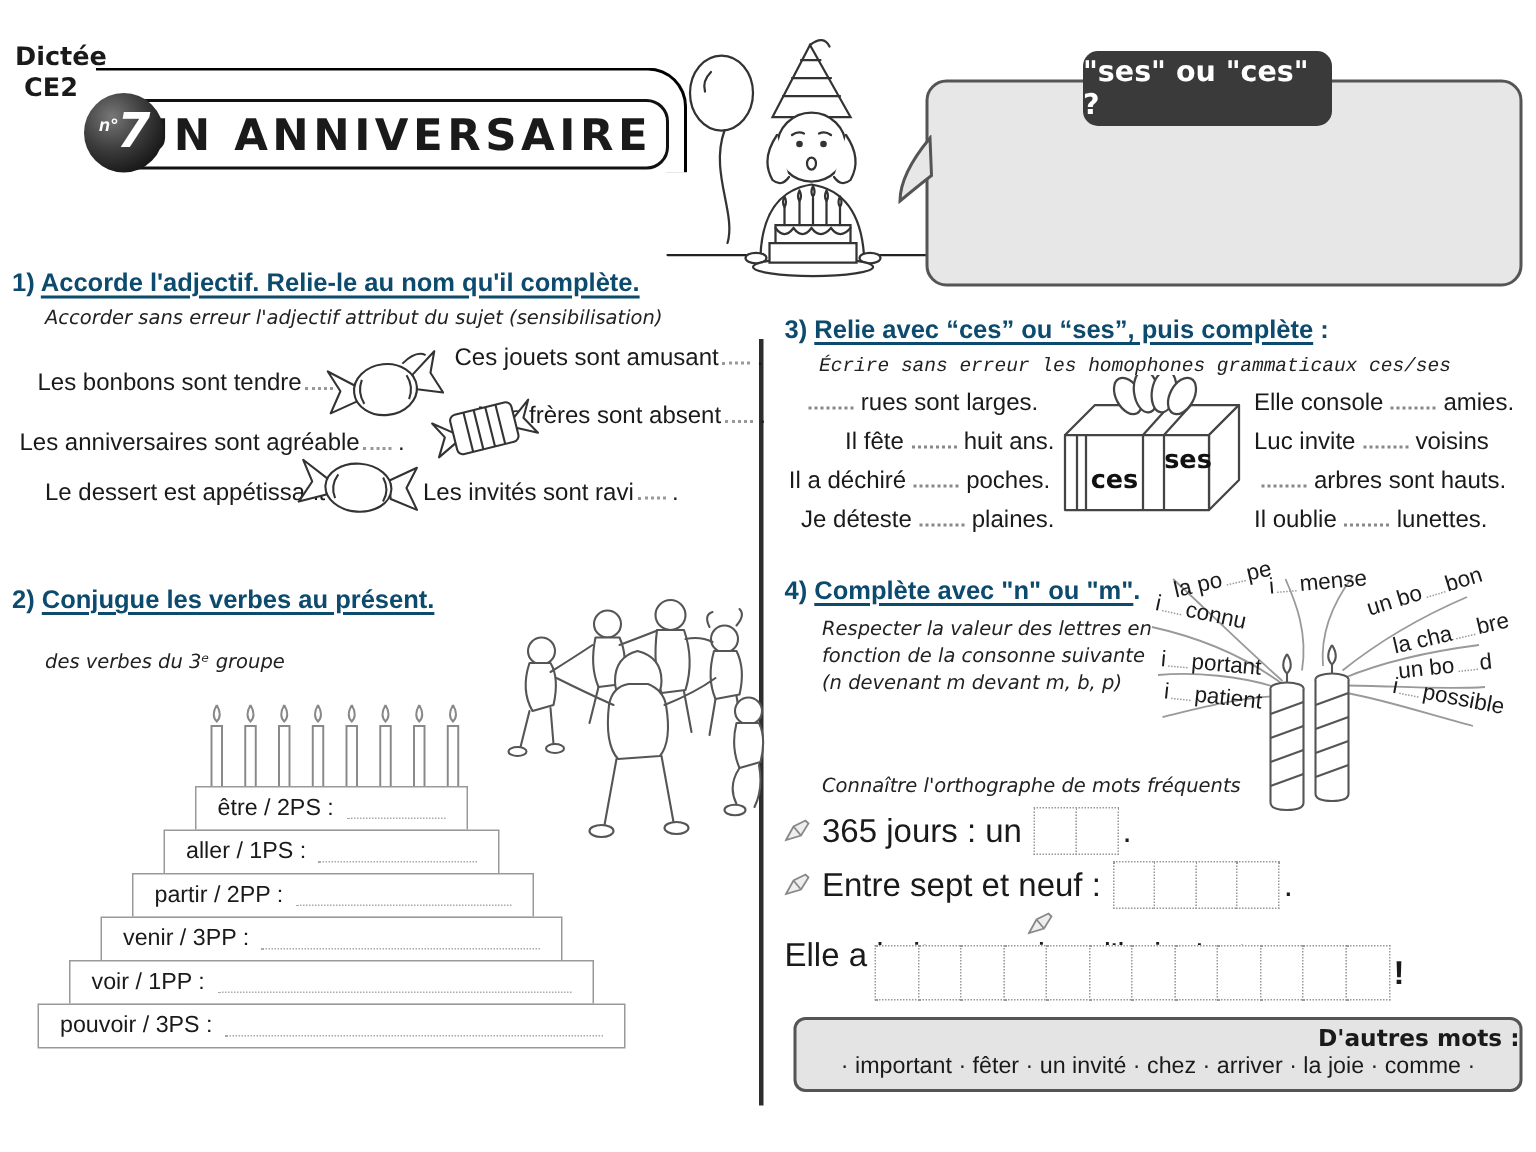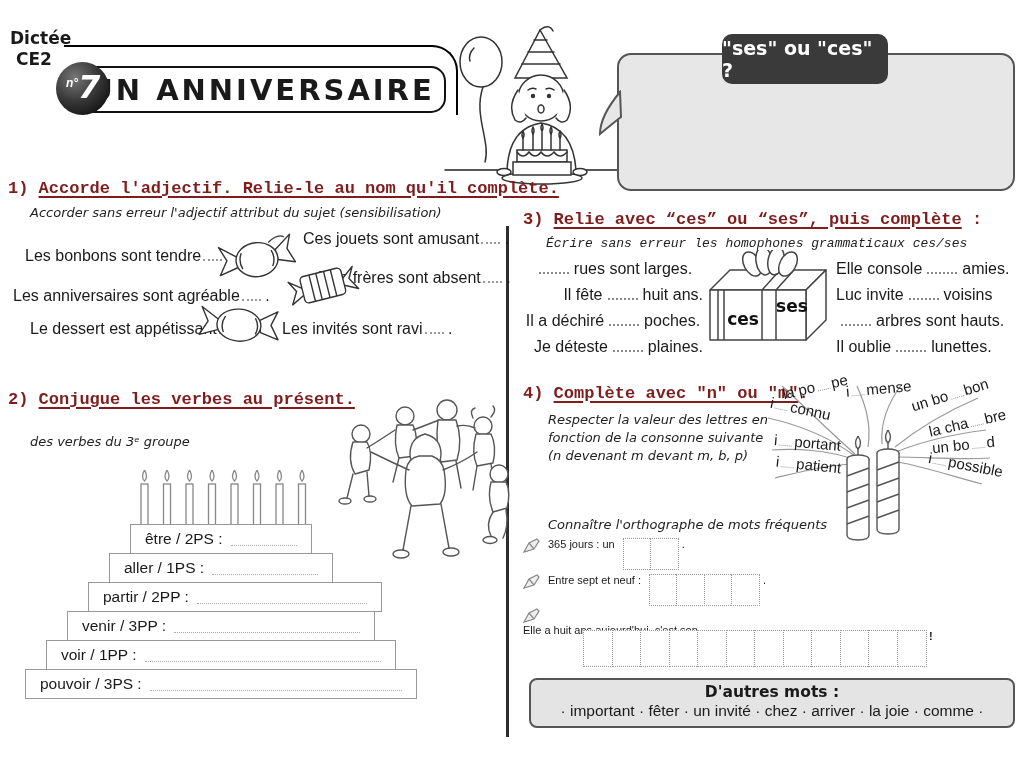--- a/index.html
+++ b/index.html
@@ -2,21 +2,21 @@
 <html><head>
 <meta charset="utf-8">
 <style>
   * { margin:0; padding:0; box-sizing:border-box; }
   html,body { background:#fff; }
   #page { position:relative; width:1024px; height:768px; background:#ffffff;
           font-family:"Liberation Sans", sans-serif; color:#1a1a1a; overflow:hidden; }
   .abs { position:absolute; }
 
   
-  .h { font-family:Liberation Mono, monospace; font-weight:bold; font-size:17px; color:#7f1d1d; white-space:nowrap; }
+  .h { font-family:Liberation Sans, sans-serif; font-weight:bold; font-size:17px; color:#0c4a6e; white-space:nowrap; }
   .h .u { text-decoration:underline; text-underline-offset:3px; text-decoration-thickness:1.5px; }
   .sub { font-family:"DejaVu Sans", sans-serif; font-style:italic; font-size:13px; color:#222; white-space:nowrap; }
 
   
   #dictee-label { left:10px; top:28px; font-family:"DejaVu Sans",sans-serif; font-weight:bold; font-size:17px; }
   #dictee-label2 { left:16px; top:49px; font-family:"DejaVu Sans",sans-serif; font-weight:bold; font-size:17px; }
   #corner-line { left:64px; top:45px; width:394px; height:70px;
                  border-top:2.5px solid #000; border-right:2.5px solid #000; border-top-right-radius:26px; z-index:1; }
   #title-box { left:78px; top:66px; width:368px; height:47px; background:#fff; border:2.5px solid #111;
                border-radius:15px; z-index:2; display:flex; align-items:center; justify-content:center;
@@ -55,30 +55,30 @@
 
   
   .s3line { position:absolute; font-size:16px; white-space:nowrap; }
   .blank { display:inline-block; width:30px; height:12px; border-bottom:2px dotted #888; margin:0 5px; }
 
   
   .word4 { position:absolute; font-size:15px; white-space:nowrap; z-index:2; }
   .wgap { display:inline-block; width:13px; height:10px; border-bottom:1.5px dotted #999; margin:0 2px; }
 
   
-  .s5line { position:absolute; display:flex; align-items:flex-start; font-size:11px; white-space:nowrap; }
+  .s5line { position:absolute; display:flex; align-items:center; font-size:22px; white-space:nowrap; }
   .cells { display:flex; margin-left:8px; margin-right:4px; }
   .lcell { width:29px; height:32px; border:1.5px dotted #999; background:#fff; margin-right:-1.5px; }
   .bcell { width:30px; height:37px; border:1.5px dotted #999; background:#fff; margin-right:-1.5px; }
   .pencil { margin-right:7px; flex:0 0 auto; }
 
   
   #other-box { left:529px; top:678px; width:486px; height:50px; background:#e4e4e4;
                border:2.5px solid #555; border-radius:8px; text-align:center; }
-  #other-title { font-family:"DejaVu Sans",sans-serif; font-weight:bold; font-size:15.5px; margin-top:3px; }
+  #other-title { font-family:"DejaVu Sans",sans-serif; font-weight:bold; font-size:15.5px; margin-top:3px;text-align:right; }
   #other-words { font-size:15.5px; margin-top:1px; }
 
   svg { display:block; }
 </style>
 </head>
 <body>
 
 <div id="page">
 
   <div class="abs" id="dictee-label">Dictée</div>
@@ -275,21 +275,21 @@
   </div>
 
   <div class="tier" style="left:130px; top:524px; width:182px;">
       <span>être / 2PS :</span>
       <span class="tline"></span>
     </div>
   <div class="tier" style="left:109px; top:553px; width:224px;">
       <span>aller / 1PS :</span>
       <span class="tline"></span>
     </div>
-  <div class="tier" style="left:88px; top:582px; width:294px;">
+  <div class="tier" style="left:88px; top:582px; width:268px;">
       <span>partir / 2PP :</span>
       <span class="tline"></span>
     </div>
   <div class="tier" style="left:67px; top:611px; width:308px;">
       <span>venir / 3PP :</span>
       <span class="tline"></span>
     </div>
   <div class="tier" style="left:46px; top:640px; width:350px;">
       <span>voir / 1PP :</span>
       <span class="tline"></span>

